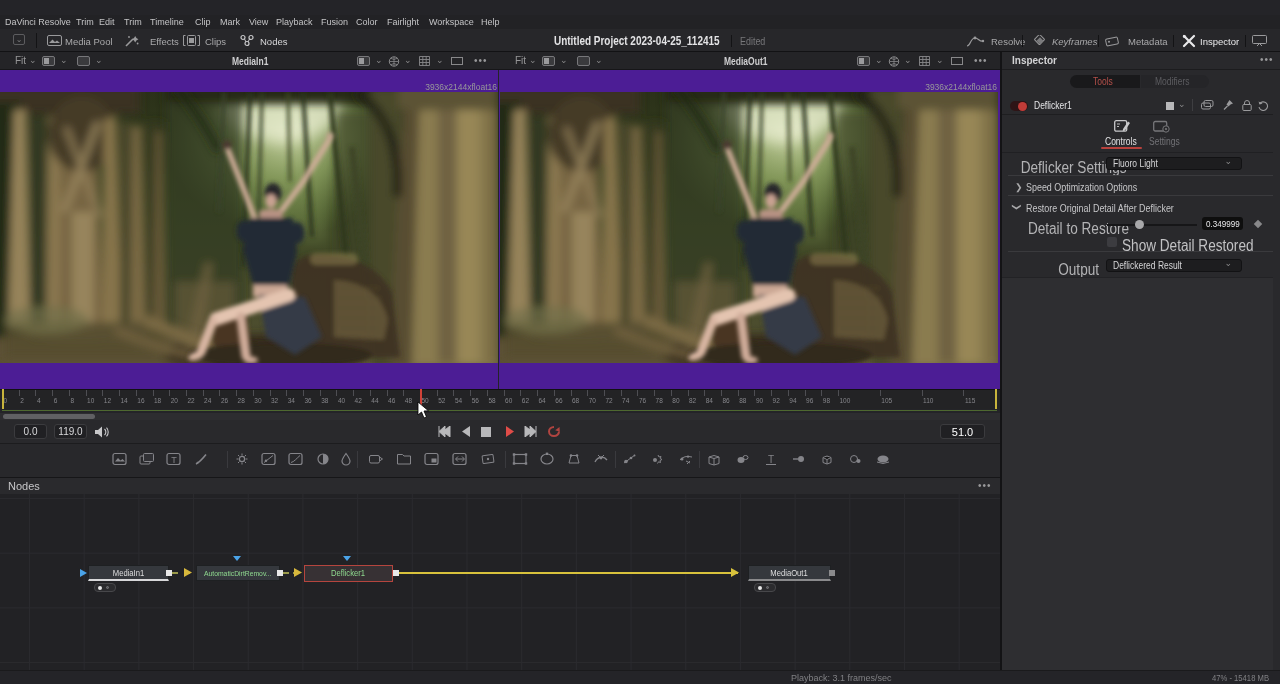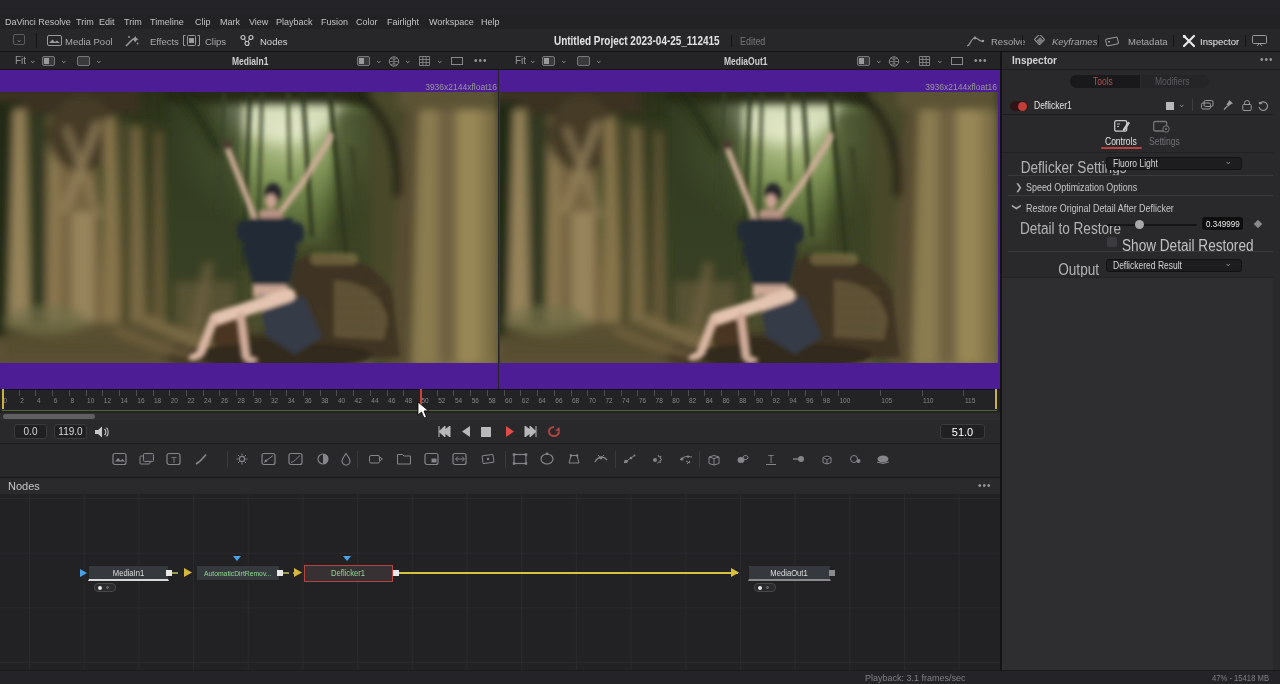--- a/index.html
+++ b/index.html
@@ -643,21 +643,21 @@
     <div class="outsq" style="left:393px; top:76px;"></div>
     <div class="node" style="left:748px; width:83px; border-bottom:2px solid #8a8a8c;"><span class="sxc">MediaOut1</span></div>
     <div class="outsq" style="left:829px; top:76px; background:#8a8a8c;"></div>
     <div class="npill" style="left:754px;">
         <i style="left:3px; background:#e8e8e8;"></i>
         <i style="left:11px; background:#55555a; border:1px solid #77777a; width:3px; height:3px;"></i>
       </div>
   </div>
 
   <div class="abs statusbar">
-    <span style="position:absolute; left:865px; top:2px; font-size:9px;">Playback: 3.1 frames/sec</span>
+    <span style="position:absolute; left:791px; top:2px; font-size:9px;">Playback: 3.1 frames/sec</span>
     <span style="position:absolute; left:1212px; top:2px; font-size:9px;"><span class="sx">47% - 15418 MB</span></span>
   </div>
 
   <div class="abs inspector">
     <div class="ictrl"></div>
     <div class="ihead">
       <span style="position:absolute; left:10px; top:3px; color:#d2d2d4; font-size:10px; font-weight:bold;">Inspector</span>
       <div class="dots3" style="left:258px; top:2px;">•••</div>
     </div>
 
@@ -704,21 +704,21 @@
     <div class="isep" style="top:100px; left:0; width:280px; background:#202023;"></div>
 
     <div class="ilabel" style="left:0px; top:106.5px; width:97px; text-align:right;"><span class="sxr">Deflicker Settings</span></div>
     <div class="idrop" style="top:105px;"><span class="sx">Fluoro Light</span></div>
     <div class="isep" style="top:123px;"></div>
     <div class="chev" style="left:13px; top:129.5px;">❯</div>
     <div class="ilabel" style="left:24px; top:129px; color:#c6c6c8; font-size:10.5px;"><span class="sx">Speed Optimization Options</span></div>
     <div class="isep" style="top:143px;"></div>
     <div class="chev" style="left:11px; top:150px; transform:rotate(90deg);">❯</div>
     <div class="ilabel" style="left:24px; top:150px; color:#c6c6c8; font-size:10.5px;"><span class="sx">Restore Original Detail After Deflicker</span></div>
-    <div class="ilabel" style="left:0px; top:167.5px; width:97px; text-align:right;"><span class="sxr">Detail to Restore</span></div>
+    <div class="ilabel" style="left:8px; top:167.5px; width:97px; text-align:right;"><span class="sxr">Detail to Restore</span></div>
     <div class="abs" style="left:105px; top:171.5px; width:90px; height:2px; background:#161618;"></div>
     <div class="abs" style="left:133px; top:167.5px; width:9px; height:9px; background:#a8a8aa; border-radius:50%;"></div>
     <div class="abs" style="left:200px; top:165px; width:41px; height:13px; background:#0e0e0e; border-radius:3px; color:#e8e8ea; font-size:9.5px; text-align:center; line-height:13px;"><span class="sx" style="transform-origin:50% 50%;">0.349999</span></div>
     <div class="abs" style="left:253px; top:169px; width:6px; height:6px; background:#88888a; transform:rotate(45deg);"></div>
     <div class="abs" style="left:105px; top:184.5px; width:10px; height:10px; background:#3c3c40; border-radius:2px;"></div>
     <div class="ilabel" style="left:120px; top:185px; color:#c2c2c4;"><span class="sx">Show Detail Restored</span></div>
     <div class="isep" style="top:199px;"></div>
     <div class="ilabel" style="left:0px; top:208.5px; width:97px; text-align:right;padding-left:44px;"><span class="sxr">Output</span></div>
     <div class="idrop" style="top:207px;"><span class="sx">Deflickered Result</span></div>
     <div class="isep" style="top:225px; left:0; width:280px; background:#222225;"></div>

